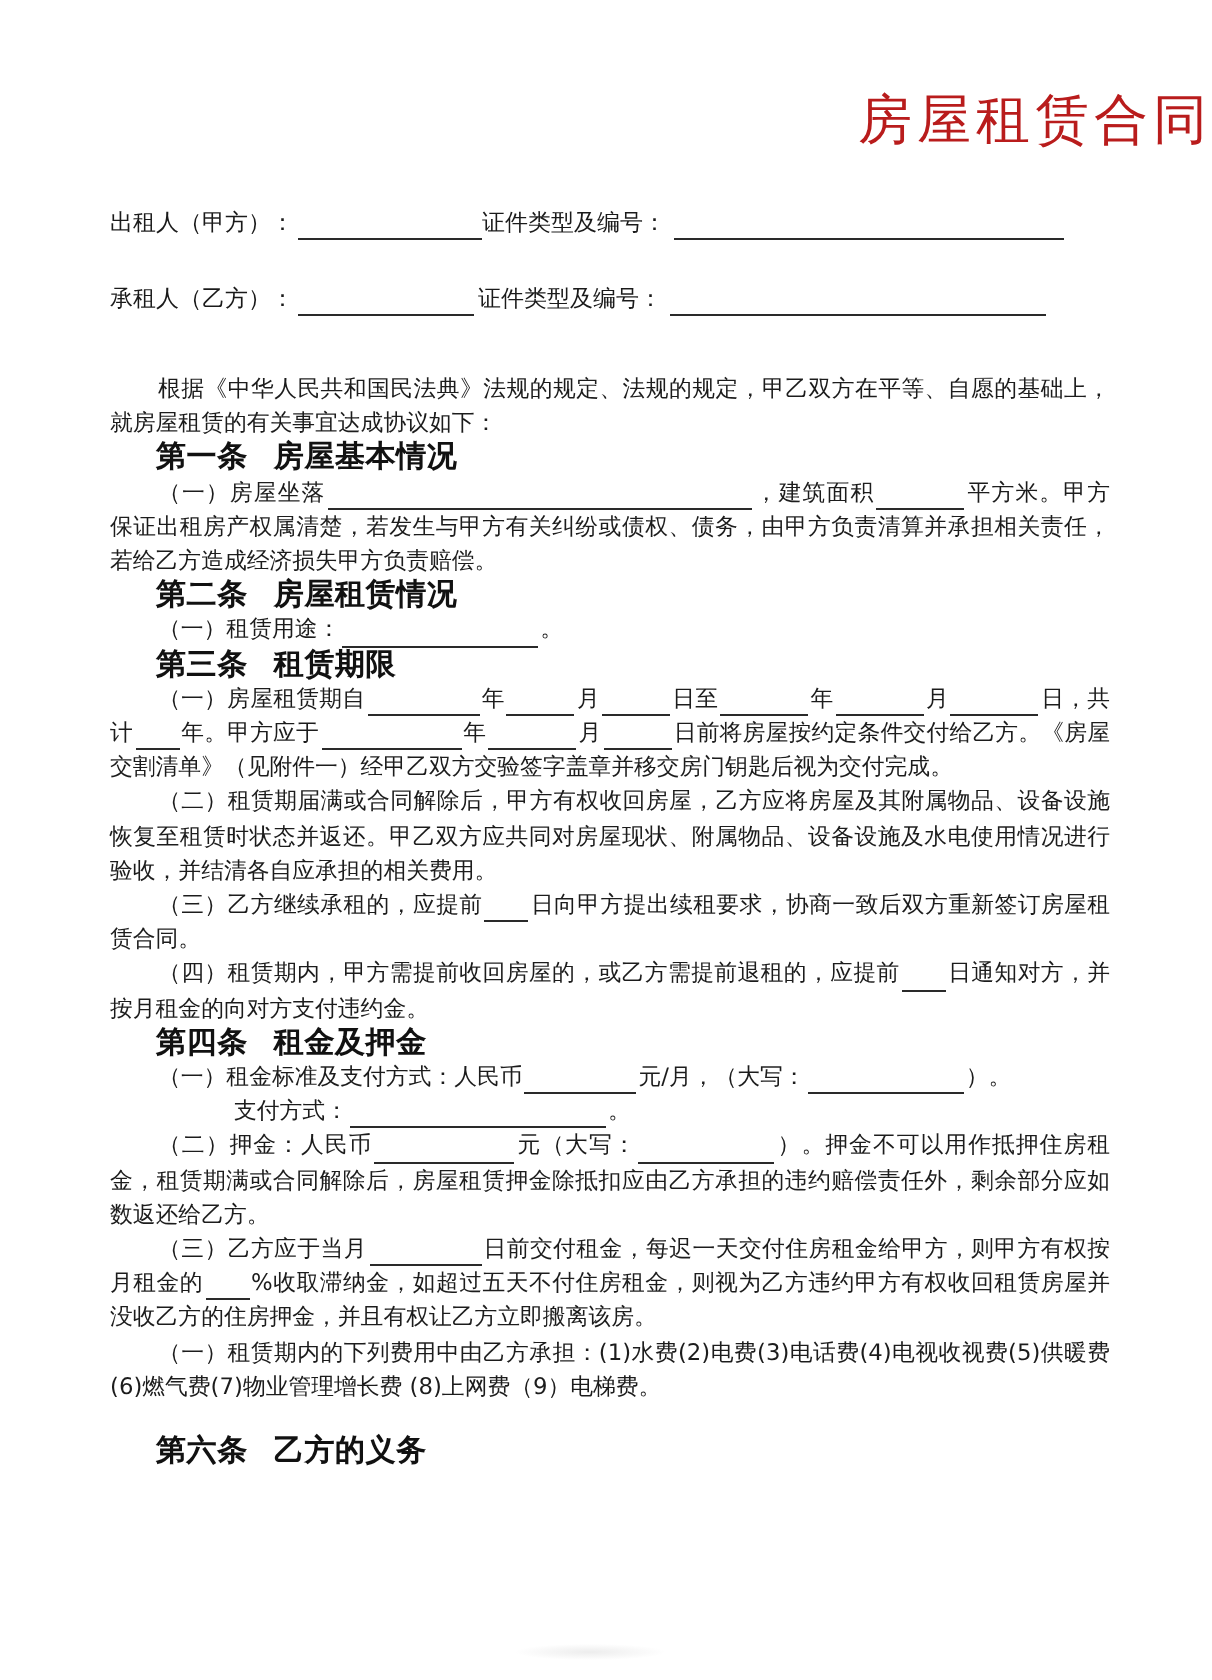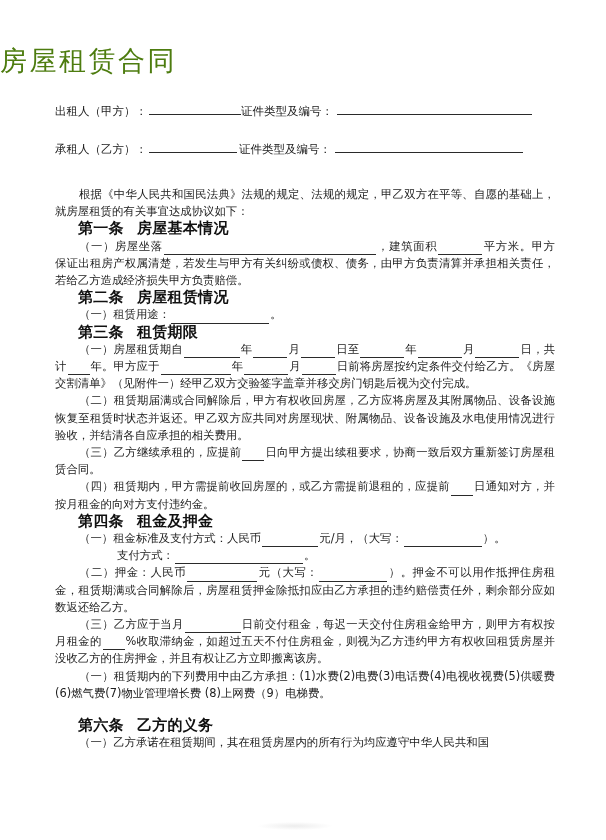--- a/index.html
+++ b/index.html
@@ -15,37 +15,37 @@
     overflow: hidden;
     font-family: "DejaVu Sans", "Liberation Sans", sans-serif;
     color: #1a1a1a;
   }
 
   .doc-title {
     position: absolute;
     left: 0;
     top: 44px;
     width: 606px;
-    text-align: left;
+    text-align: right;
     font-family: "DejaVu Serif", "Liberation Serif", serif;
     font-size: 27px;
     line-height: 34px;
     letter-spacing: 2.5px;
-    color: #4d7c0f;
+    color: #b91c1c;
     white-space: nowrap;
   }
 
   .party-block {
     position: absolute;
     left: 55px;
     width: 500px;
   }
   .party-row {
     display: flex;
-    align-items: flex-start;
+    align-items: flex-end;
     font-size: 11.5px;
     line-height: 17px;
     color: #1a1a1a;
     white-space: nowrap;
   }
   .party-label { font-size: 11.5px; }
   .blank {
     display: inline-block;
     border-bottom: 1.15px solid #2a2a2a;
     height: 11px;
@@ -166,19 +166,18 @@
 
     <p class="p indent"><span>（二）押金：人民币</span><span class="u u-l"></span><span>元（大写：</span><span class="u u-cap2"></span><span>）。押金不可以用作抵押住房租金，租赁期满或合同解除后，房屋租赁押金除抵扣应由乙方承担的违约赔偿责任外，剩余部分应如数返还给乙方。</span></p>
 
     <p class="p indent"><span>（三）乙方应于当月</span><span class="u u-m"></span><span>日前交付租金，每迟一天交付住房租金给甲方，则甲方有权按月租金的</span><span class="u u-xxs"></span><span>%收取滞纳金，如超过五天不付住房租金，则视为乙方违约甲方有权收回租赁房屋并没收乙方的住房押金，并且有权让乙方立即搬离该房。</span></p>
 
 
     <p class="p indent">（一）租赁期内的下列费用中由乙方承担：(1)水费(2)电费(3)电话费(4)电视收视费(5)供暖费(6)燃气费(7)物业管理增长费 (8)上网费（9）电梯费。</p>
 
     <p class="head" style="margin-top:15px;"><span>第六条</span><span class="sp"></span><span>乙方的义务</span></p>
 
-    <p class="p indent">（一）乙方承诺在租赁期间，其在租赁房屋内的所有行为均应遵守中华人民共和国</p>
 
   </div>
 
   <div class="smudge"></div>
 
 </div>
 
 </body></html>

